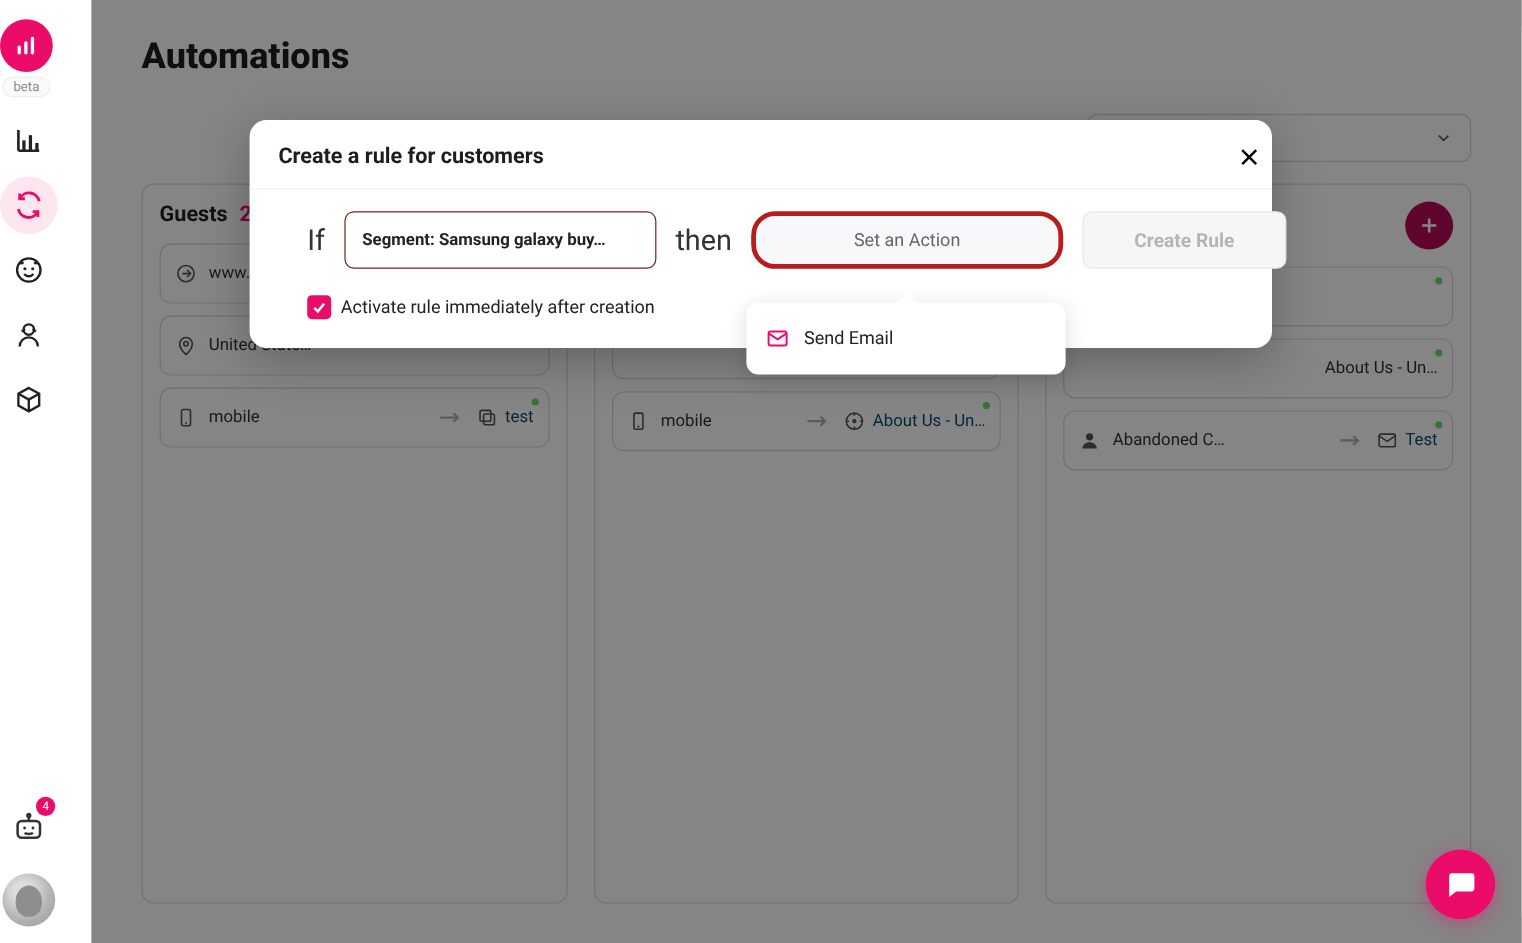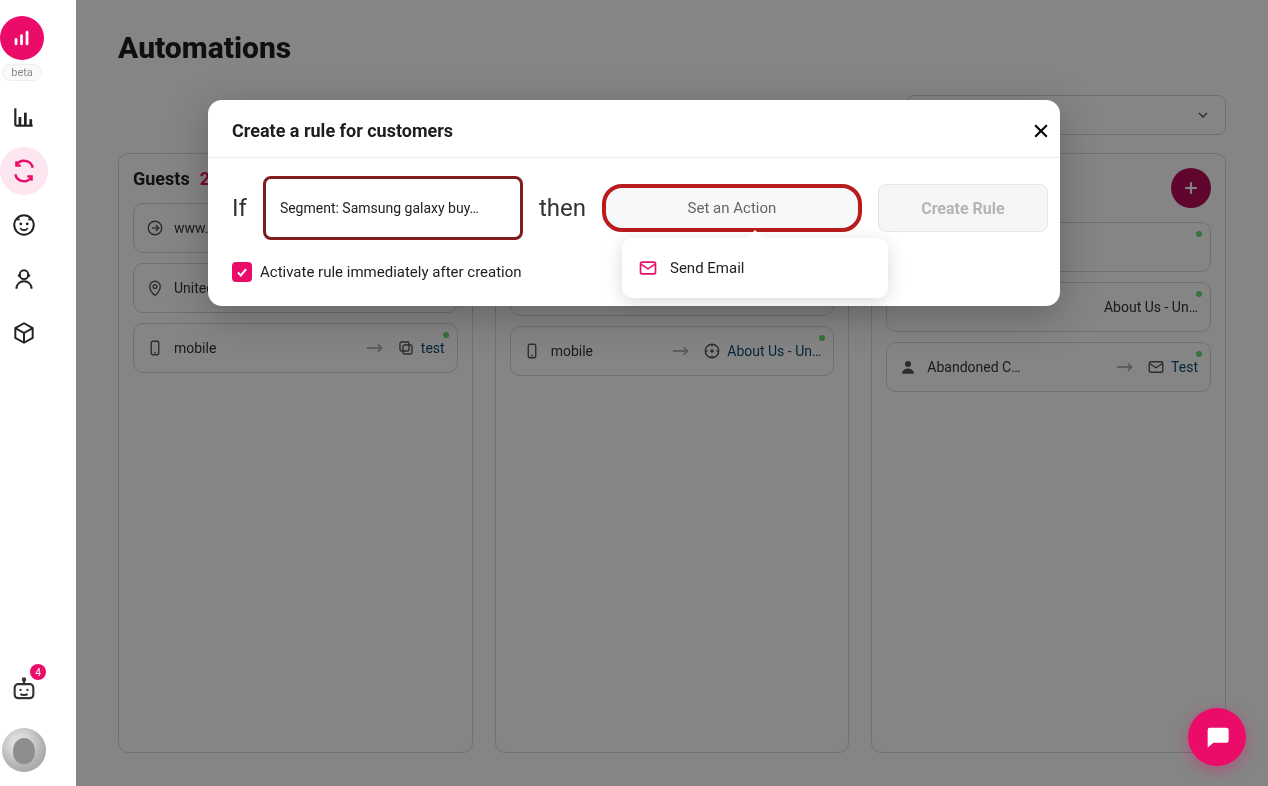--- a/index.html
+++ b/index.html
@@ -258,41 +258,42 @@
     color: #1d1d1d;
   }
   .modal-close {
     margin-left: auto;
     font-size: 24px;
     line-height: 1;
     cursor: pointer;
   }
   .modal-body {
     padding: 18px 24px 24px 24px;
+    margin-left: 24px;
   }
   .rule-row {
     display: flex;
     align-items: center;
     gap: 16px;
     margin-bottom: 22px;
   }
   .if-then {
     font-size: 24px;
     color: #333;
   }
   .segment-box {
     flex: 0 0 260px;
-    height: 64px;
-    border: 3px solid #7f1d1d;
+    height: 48px;
+    border: 1px solid #7f1d1d;
     border-radius: 8px;
     display: flex;
     align-items: center;
     padding: 0 14px;
     font-size: 14px;
-    font-weight: 400;
+    font-weight: 700;
     color: #222;
     white-space: nowrap;
     overflow: hidden;
     cursor: pointer;
   }
   .action-box {
     flex: 0 0 260px;
     height: 48px;
     border: 4px solid #b91c1c;
     background: #f7f8f9;
@@ -334,21 +335,21 @@
     background: #eb0c6a;
     display: flex;
     align-items: center;
     justify-content: center;
     color: #fff;
     cursor: pointer;
   }
   
   .popover {
     position: absolute;
-    top: 238px;
+    top: 252px;
     left: 50%;
     transform: translateX(-12px);
     width: 266px;
     background: #fff;
     border-radius: 10px;
     box-shadow: 0 4px 18px rgba(0,0,0,0.15);
     z-index: 30;
     padding: 6px 0;
   }
   .popover::before {

